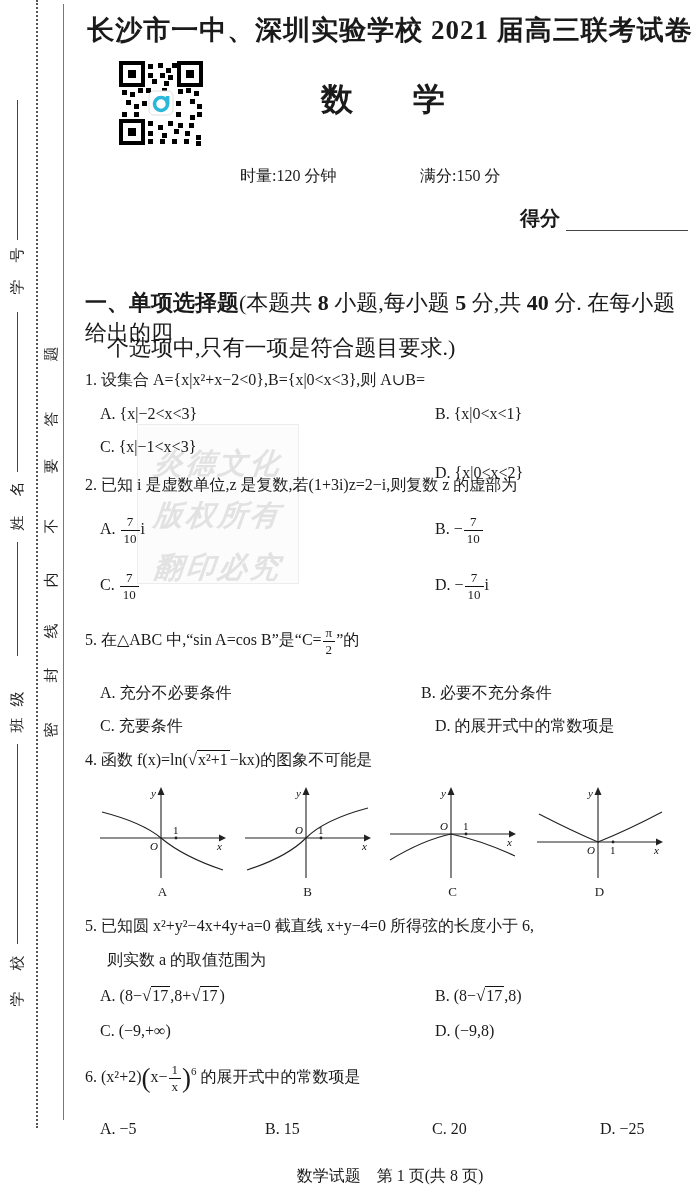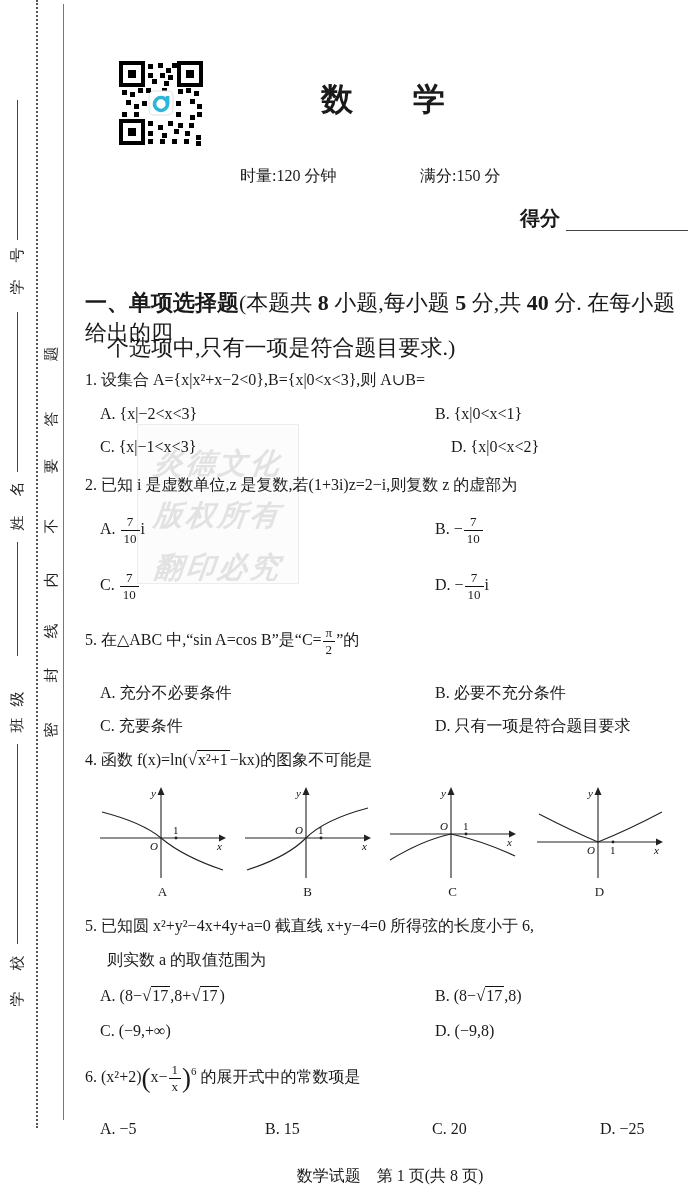--- a/index.html
+++ b/index.html
@@ -84,20 +84,21 @@
   </div>
 
   <div id="watermark">
     <span class="wline" style="margin-top:12px;">炎德文化</span>
     <span class="wline">版权所有</span>
     <span class="wline">翻印必究</span>
   </div>
 
   <div id="content">
 
+    <div class="abs title" style="top:12px;">长沙市一中、深圳实验学校 2021 届高三联考试卷</div>
 
     <svg class="abs" style="left:33px;top:60px;" width="86" height="86" viewBox="0 0 86 86">
       <rect x="0" y="0" width="86" height="86" fill="#fff"></rect>
       <g fill="#000">
         <rect x="3" y="3" width="22" height="22" fill="none" stroke="#000" stroke-width="4"></rect>
         <rect x="10" y="10" width="8" height="8"></rect>
         <rect x="61" y="3" width="22" height="22" fill="none" stroke="#000" stroke-width="4"></rect>
         <rect x="68" y="10" width="8" height="8"></rect>
         <rect x="3" y="61" width="22" height="22" fill="none" stroke="#000" stroke-width="4"></rect>
         <rect x="10" y="68" width="8" height="8"></rect>
@@ -162,21 +163,21 @@
 
     <div class="abs sec" style="left:0;top:288px;">
       <b>一、单项选择题</b><span>(本题共 </span><b>8</b><span> 小题,每小题 </span><b>5</b><span> 分,共 </span><b>40</b><span> 分. 在每小题给出的四</span>
     </div>
     <div class="abs sec" style="left:22px;top:333px;">个选项中,只有一项是符合题目要求.)</div>
 
     <div class="abs stem" style="left:0;top:370px;">1. 设集合 A={x|x²+x−2&lt;0},B={x|0&lt;x&lt;3},则 A∪B=</div>
     <div class="abs opt" style="left:15px;top:405px;">A. {x|−2&lt;x&lt;3}</div>
     <div class="abs opt" style="left:350px;top:405px;">B. {x|0&lt;x&lt;1}</div>
     <div class="abs opt" style="left:15px;top:438px;">C. {x|−1&lt;x&lt;3}</div>
-    <div class="abs opt" style="left:350px;top:438px;margin-left:16px;">D. {x|0&lt;x&lt;2}</div>
+    <div class="abs opt" style="left:350px;top:464px;">D. {x|0&lt;x&lt;2}</div>
 
     <div class="abs stem" style="left:0;top:475px;">2. 已知 i 是虚数单位,z 是复数,若(1+3i)z=2−i,则复数 z 的虚部为</div>
     <div class="abs opt" style="left:15px;top:514px;">
       <span>A.</span>
       <span></span><span class="frac"><span class="fnum">7</span><span class="fden">10</span></span><span>i</span>
     </div>
     <div class="abs opt" style="left:350px;top:514px;">
       <span>B.</span>
       <span>−</span><span class="frac"><span class="fnum">7</span><span class="fden">10</span></span><span></span>
     </div>
@@ -186,23 +187,23 @@
     </div>
     <div class="abs opt" style="left:350px;top:570px;">
       <span>D.</span>
       <span>−</span><span class="frac"><span class="fnum">7</span><span class="fden">10</span></span><span>i</span>
     </div>
 
     <div class="abs stem" style="left:0;top:625px;">
       <span>5. 在△ABC 中,“sin A=cos B”是“C=</span><span class="frac"><span class="fnum">π</span><span class="fden">2</span></span><span>”的</span>
     </div>
     <div class="abs opt" style="left:15px;top:683px;">A. 充分不必要条件</div>
-    <div class="abs opt" style="left:350px;top:683px;">B. 必要不充分条件</div>
+    <div class="abs opt" style="left:336px;top:683px;">B. 必要不充分条件</div>
     <div class="abs opt" style="left:15px;top:716px;">C. 充要条件</div>
-    <div class="abs opt" style="left:350px;top:716px;">D. 只有一项是符合题目要求</div>
+    <div class="abs opt" style="left:350px;top:716px;">D. 的展开式中的常数项是</div>
 
     <div class="abs stem" style="left:0;top:750px;">
       <span>4. 函数 f(x)=ln(</span><span class="sqrt"><span class="rd">√</span><span class="rv">x²+1</span></span><span>−kx)的图象不可能是</span>
     </div>
 
     <div class="abs" style="left:10px;top:784px;width:135px;">
       <svg width="135" height="96" viewBox="0 0 135 96">
         <g stroke="#222" stroke-width="1.1" fill="none">
           <line x1="66" y1="8" x2="66" y2="94"></line>
             <line x1="5" y1="54" x2="126" y2="54"></line>

